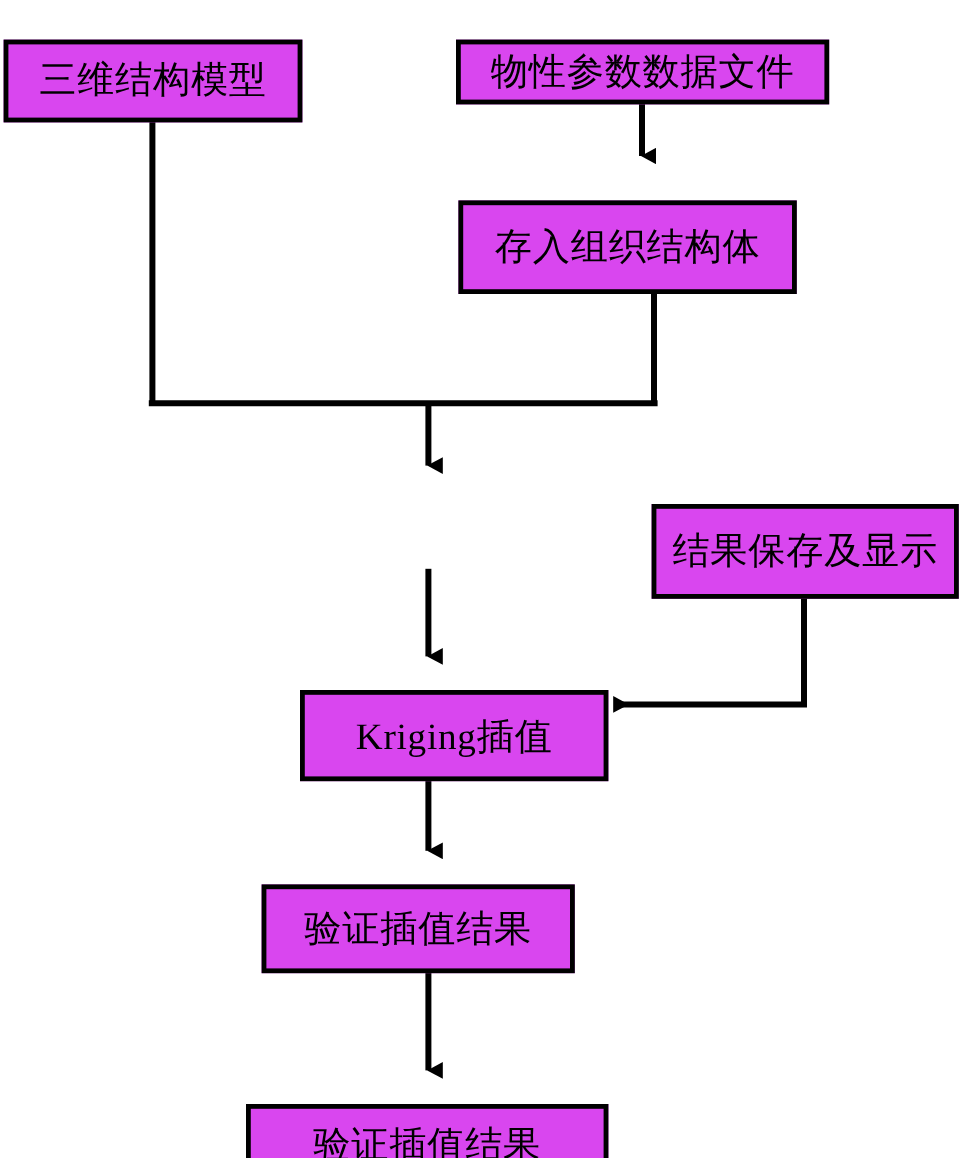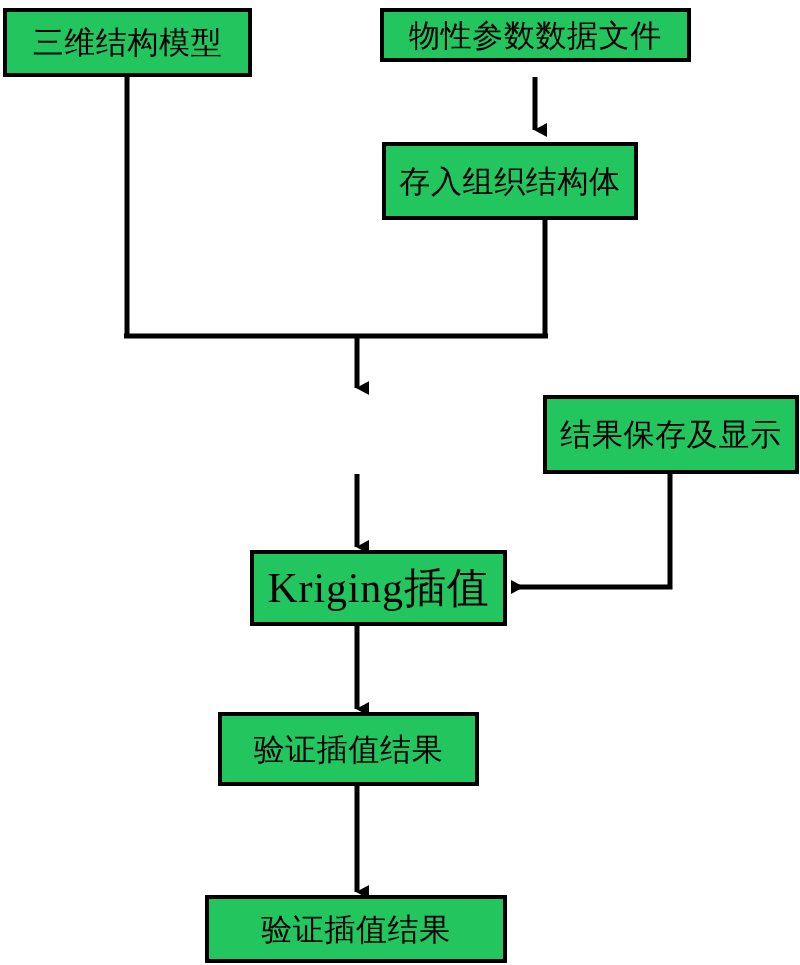--- a/index.html
+++ b/index.html
@@ -20,41 +20,42 @@
     position: absolute;
     left: 0;
     top: 0;
     width: 800px;
     height: 965px;
   }
   .node {
     position: absolute;
     box-sizing: border-box;
     border: 4px solid #000000;
-    background: #22c55e;
+    background: #d946ef;
     display: flex;
     align-items: center;
     justify-content: center;
     text-align: center;
     color: #000000;
+    margin-top: 25px;
   }
   .node-label {
     display: block;
     line-height: 1;
     white-space: nowrap;
     letter-spacing: 0.02em;
   }
   .cjk {
     font-family: "DejaVu Sans", "Liberation Sans", sans-serif;
     font-size: 31px;
     font-weight: 400;
   }
   .mixed {
     font-family: "Liberation Serif", "DejaVu Serif", serif;
-    font-size: 42px;
+    font-size: 31px;
     font-weight: 400;
   }
 </style>
 </head>
 <body>
 
 <div id="canvas" style="background: rgb(255, 255, 255);">
 
   <svg id="flow-svg" viewBox="0 0 800 965" xmlns="http://www.w3.org/2000/svg">
     <defs>
@@ -104,21 +105,21 @@
   </svg>
 
   <div class="node" style="left: 3px; top: 8px; width: 249px; height: 69px;">
     <span class="node-label cjk">三维结构模型</span>
   </div>
 
   <div class="node" style="left: 380px; top: 8px; width: 311px; height: 54px;">
     <span class="node-label cjk">物性参数数据文件</span>
   </div>
 
-  <div class="node" style="left: 382px; top: 142px; width: 256px; height: 78px;">
+  <div class="node" style="left: 382px; top: 142px; width: 282px; height: 78px;">
     <span class="node-label cjk">存入组织结构体</span>
   </div>
 
 
   <div class="node" style="left: 543px; top: 395px; width: 256px; height: 79px;">
     <span class="node-label cjk">结果保存及显示</span>
   </div>
 
   <div class="node" style="left: 250px; top: 550px; width: 257px; height: 76px;">
     <span class="node-label mixed">Kriging插值</span>

